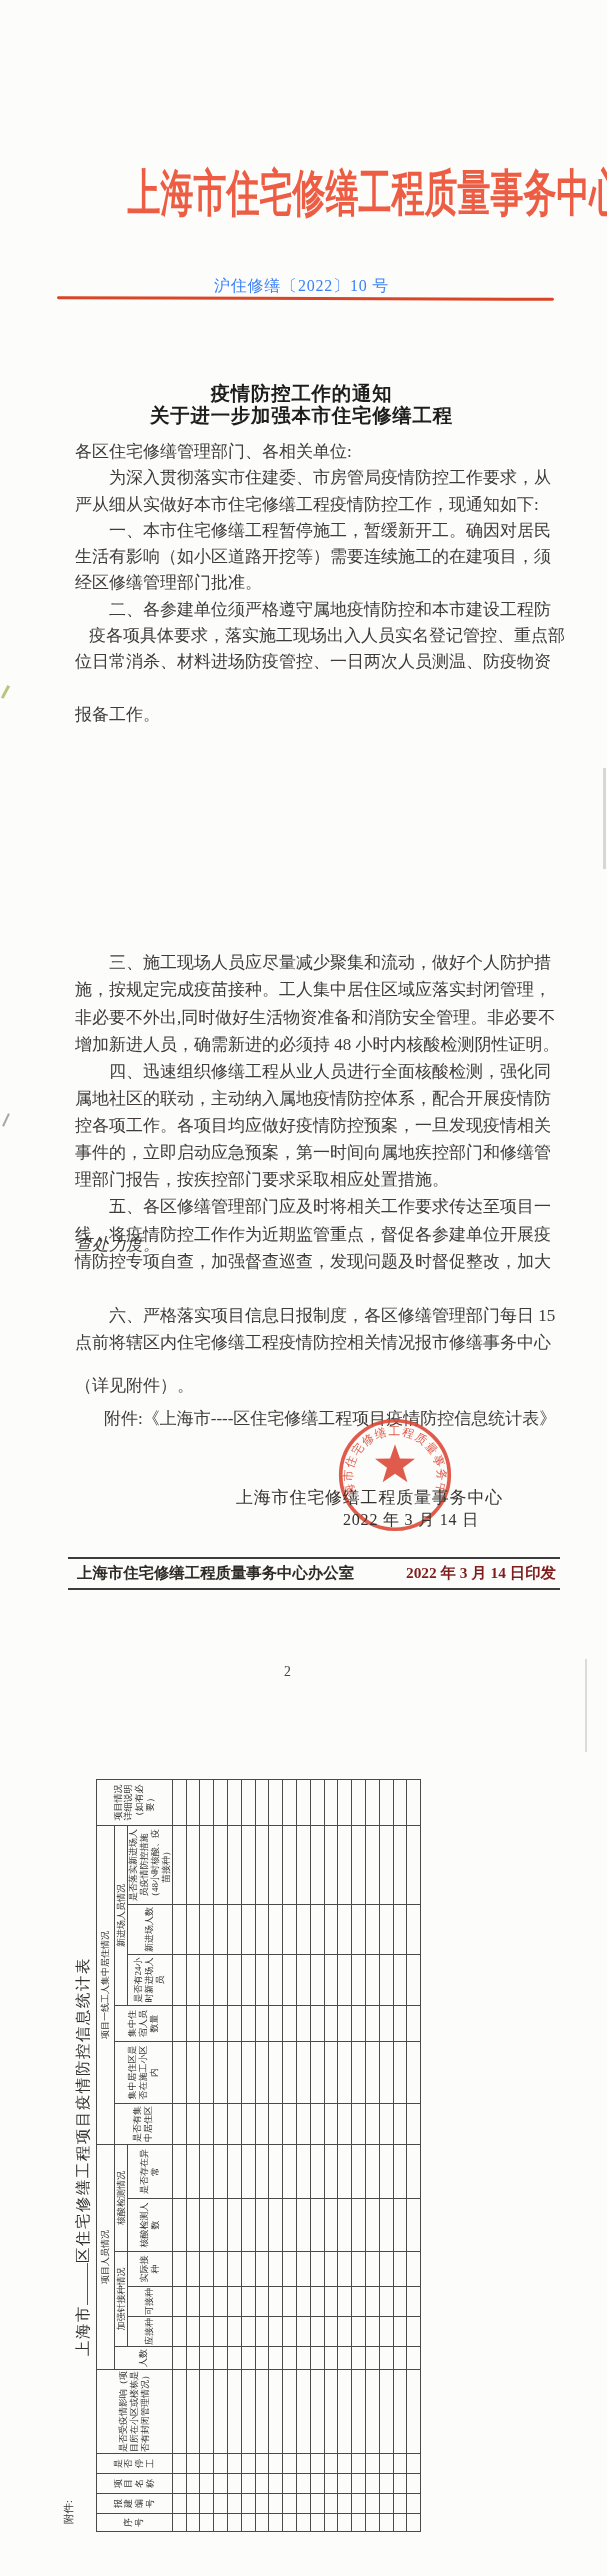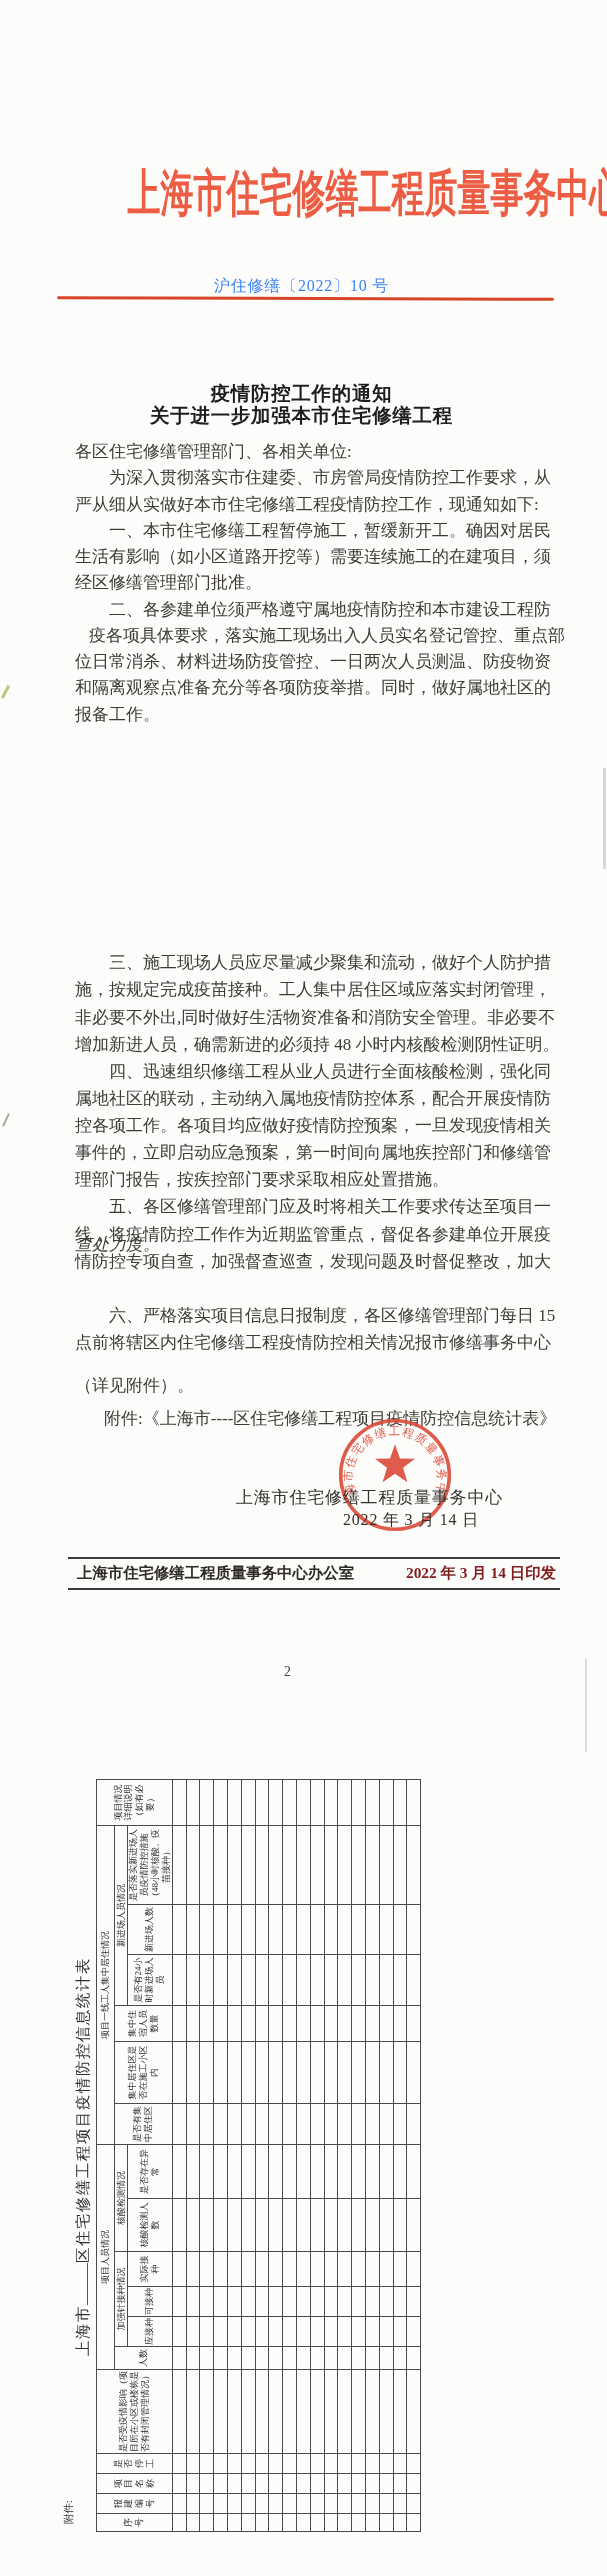--- a/index.html
+++ b/index.html
@@ -54,21 +54,20 @@
 <div id="body-layer" class="abs" style="left:0;top:0;width:608px;height:1872px;">
     <div class="body-line" style="left: 75px; top: 443px;">各区住宅修缮管理部门、各相关单位:</div>
     <div class="body-line" style="left: 109px; top: 469px;">为深入贯彻落实市住建委、市房管局疫情防控工作要求，从</div>
     <div class="body-line" style="left: 75px; top: 496px;">严从细从实做好本市住宅修缮工程疫情防控工作，现通知如下:</div>
     <div class="body-line" style="left: 109px; top: 522px;">一、本市住宅修缮工程暂停施工，暂缓新开工。确因对居民</div>
     <div class="body-line" style="left: 75px; top: 548px;">生活有影响（如小区道路开挖等）需要连续施工的在建项目，须</div>
     <div class="body-line" style="left: 75px; top: 574px;">经区修缮管理部门批准。</div>
     <div class="body-line" style="left: 109px; top: 601px;">二、各参建单位须严格遵守属地疫情防控和本市建设工程防</div>
     <div class="body-line" style="left: 61px; top: 627px; margin-left: 28px;">疫各项具体要求，落实施工现场出入人员实名登记管控、重点部</div>
     <div class="body-line" style="left: 75px; top: 653px; text-align: right;">位日常消杀、材料进场防疫管控、一日两次人员测温、防疫物资</div>
-    <div class="body-line" style="left: 75px; top: 679px;">和隔离观察点准备充分等各项防疫举措。同时，做好属地社区的</div>
     <div class="body-line" style="left: 75px; top: 706px;">报备工作。</div>
     <div class="body-line" style="left: 109px; top: 954px;">三、施工现场人员应尽量减少聚集和流动，做好个人防护措</div>
     <div class="body-line" style="left: 75px; top: 981px;">施，按规定完成疫苗接种。工人集中居住区域应落实封闭管理，</div>
     <div class="body-line" style="left: 75px; top: 1009px;">非必要不外出,同时做好生活物资准备和消防安全管理。非必要不</div>
     <div class="body-line" style="left: 75px; top: 1036px;">增加新进人员，确需新进的必须持 48 小时内核酸检测阴性证明。</div>
     <div class="body-line" style="left: 109px; top: 1063px;">四、迅速组织修缮工程从业人员进行全面核酸检测，强化同</div>
     <div class="body-line" style="left: 75px; top: 1090px;">属地社区的联动，主动纳入属地疫情防控体系，配合开展疫情防</div>
     <div class="body-line" style="left: 75px; top: 1117px;">控各项工作。各项目均应做好疫情防控预案，一旦发现疫情相关</div>
     <div class="body-line" style="left: 75px; top: 1144px;">事件的，立即启动应急预案，第一时间向属地疾控部门和修缮管</div>
     <div class="body-line" style="left: 75px; top: 1171px;">理部门报告，按疾控部门要求采取相应处置措施。</div>

